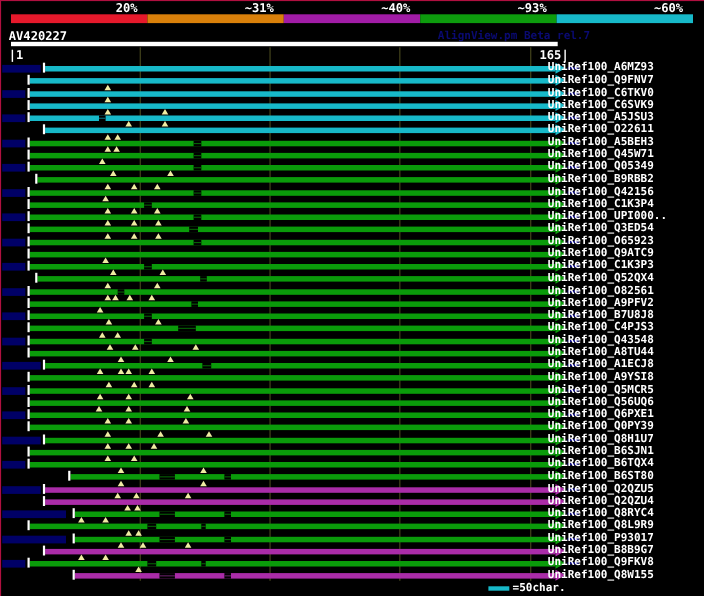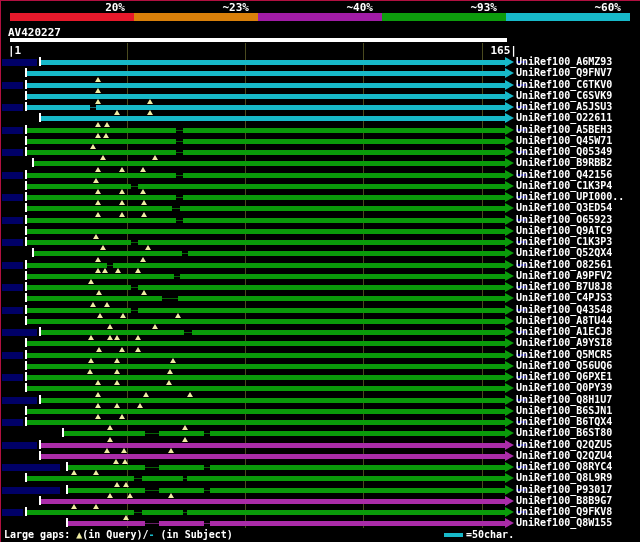--- a/index.html
+++ b/index.html
@@ -19,50 +19,51 @@
   .bar-break{position:absolute;height:5px;background:#000;z-index:3;}
   .bar-break-line{position:absolute;height:1px;z-index:4;}
   .start-tick{position:absolute;width:2px;height:9px;background:#fff;z-index:5;}
   .gap-tri{position:absolute;width:0;height:0;z-index:5;
     border-left:3px solid transparent;border-right:3px solid transparent;
     border-bottom:5px solid #f0eca2;}
   .bar-arrow{position:absolute;width:0;height:0;z-index:2;
     border-top:5px solid transparent;border-bottom:5px solid transparent;}
   .score-label{position:absolute;height:7px;background:#000066;z-index:2;}
   .link-dash{position:absolute;height:2px;width:10px;background:#000080;z-index:2;}
-  .subject-label{position:absolute;left:516px;font-size:10px;color:#fff;white-space:pre;z-index:2;}
+  .subject-label{position:absolute;left:498px;font-size:10px;color:#fff;white-space:pre;z-index:2;}
   #footer{position:absolute;left:4px;top:529px;font-size:10px;color:#fff;white-space:pre;}
   #footer .q-gap{color:#f0eca2;}
   #footer .s-gap{color:#17b9c9;}
   #scalebar-glyph{position:absolute;left:444px;top:533px;width:19px;height:4px;background:#17b9c9;}
   #scalebar-text{position:absolute;left:466px;top:529px;font-size:10px;color:#fff;}
   #edge-top{position:absolute;left:0;top:0;width:640px;height:1px;background:#b01040;}
   #edge-left{position:absolute;left:0;top:0;width:1px;height:542px;background:#b01040;}
 </style>
 </head>
 <body>
 
 <div id="canvas">
   <div id="edge-top"></div>
   <div id="edge-left"></div>
 
   <div id="identity-scale">
       <div class="scale-label" style="left: -50px; width: 175px;">20%</div>
       <div class="scale-seg" style="left: 10px; width: 124px; background: rgb(230, 25, 43);"></div>
-      <div class="scale-label" style="left: 74px; width: 175px;">~23%</div>
+      <div class="scale-label" style="left: 74px; width: 175px;">~31%</div>
       <div class="scale-seg" style="left: 134px; width: 124px; background: rgb(217, 128, 10);"></div>
       <div class="scale-label" style="left: 198px; width: 175px;">~40%</div>
       <div class="scale-seg" style="left: 258px; width: 124px; background: rgb(161, 28, 166);"></div>
       <div class="scale-label" style="left: 322px; width: 175px;">~93%</div>
       <div class="scale-seg" style="left: 382px; width: 124px; background: rgb(13, 156, 13);"></div>
       <div class="scale-label" style="left: 446px; width: 175px;">~60%</div>
       <div class="scale-seg" style="left: 506px; width: 124px; background: rgb(23, 185, 201);"></div>
     </div>
 
   <div id="query-name">AV420227</div>
+  <div id="watermark">AlignView.pm Beta rel.7</div>
   <div id="query-bar"></div>
 
   <div id="ruler-start">|1</div>
   <div id="ruler-end">165|</div>
 
   <div id="grid-layer">
       <div class="gridline" style="left: 127px;"></div>
       <div class="gridline" style="left: 245px;"></div>
       <div class="gridline" style="left: 363px;"></div>
       <div class="gridline" style="left: 482px;"></div>
@@ -503,16 +504,15 @@
         <div class="bar-break" style="left: 145px; top: 521.25px; width: 14px;"></div>
         <div class="bar-break-line" style="left: 145px; top: 523.25px; width: 14px; background: rgb(101, 30, 101);"></div>
         <div class="bar-break" style="left: 204px; top: 521.25px; width: 6px;"></div>
         <div class="bar-break-line" style="left: 204px; top: 523.25px; width: 6px; background: rgb(101, 30, 101);"></div>
         <div class="gap-tri" style="left: 123px; top: 515.25px;"></div>
         <div class="bar-arrow" style="left: 505px; top: 518.25px; border-left: 9px solid rgb(170, 44, 168);"></div>
         <div class="subject-label" style="top: 517.25px;">UniRef100_Q8W155</div>
       </div>
     </div>
 
-  <div id="footer"><span>Large gaps: </span><span class="q-gap">▲</span><span>(in Query)/</span><span class="s-gap">-</span><span> (in Subject)</span></div>
   <div id="scalebar-glyph"></div>
   <div id="scalebar-text">=50char.</div>
 </div>
 
 </body></html>

